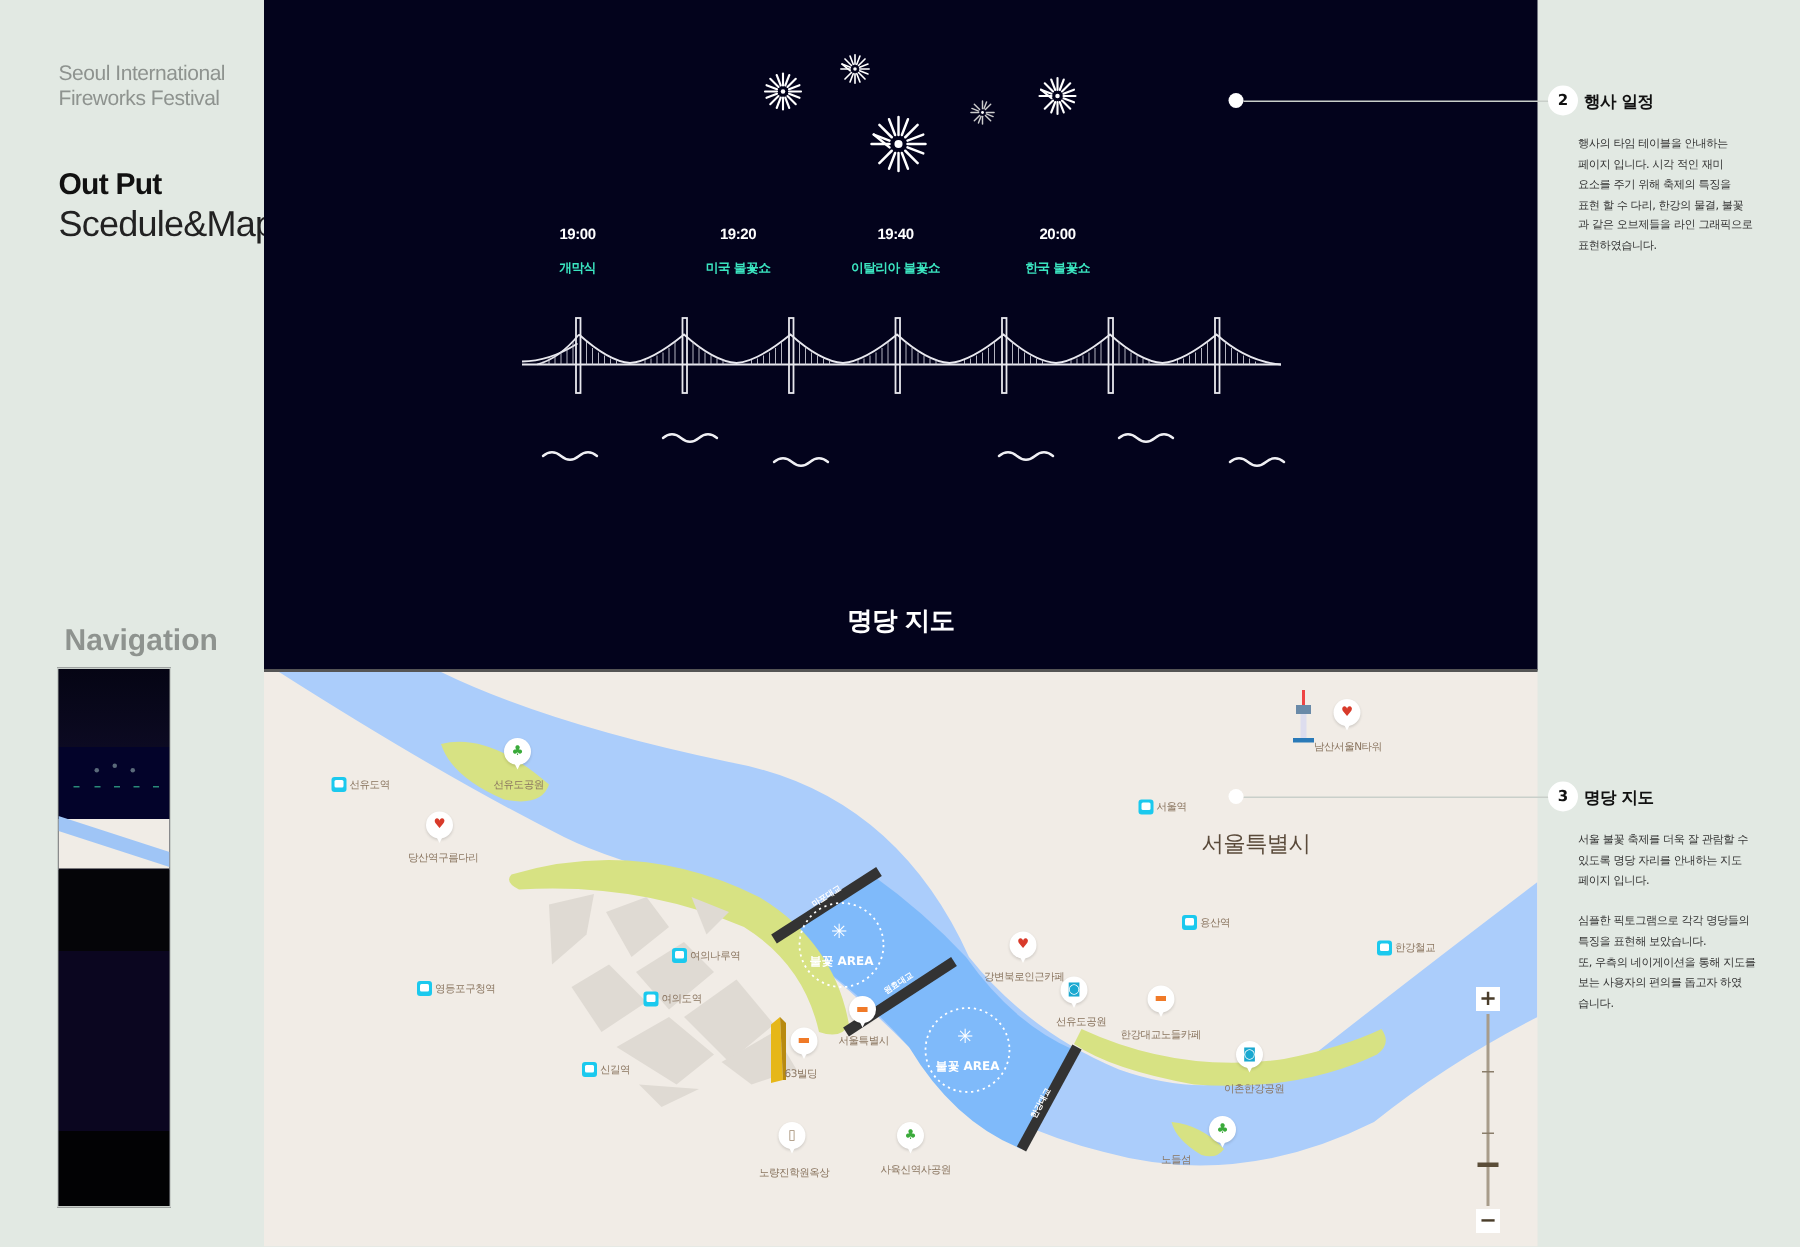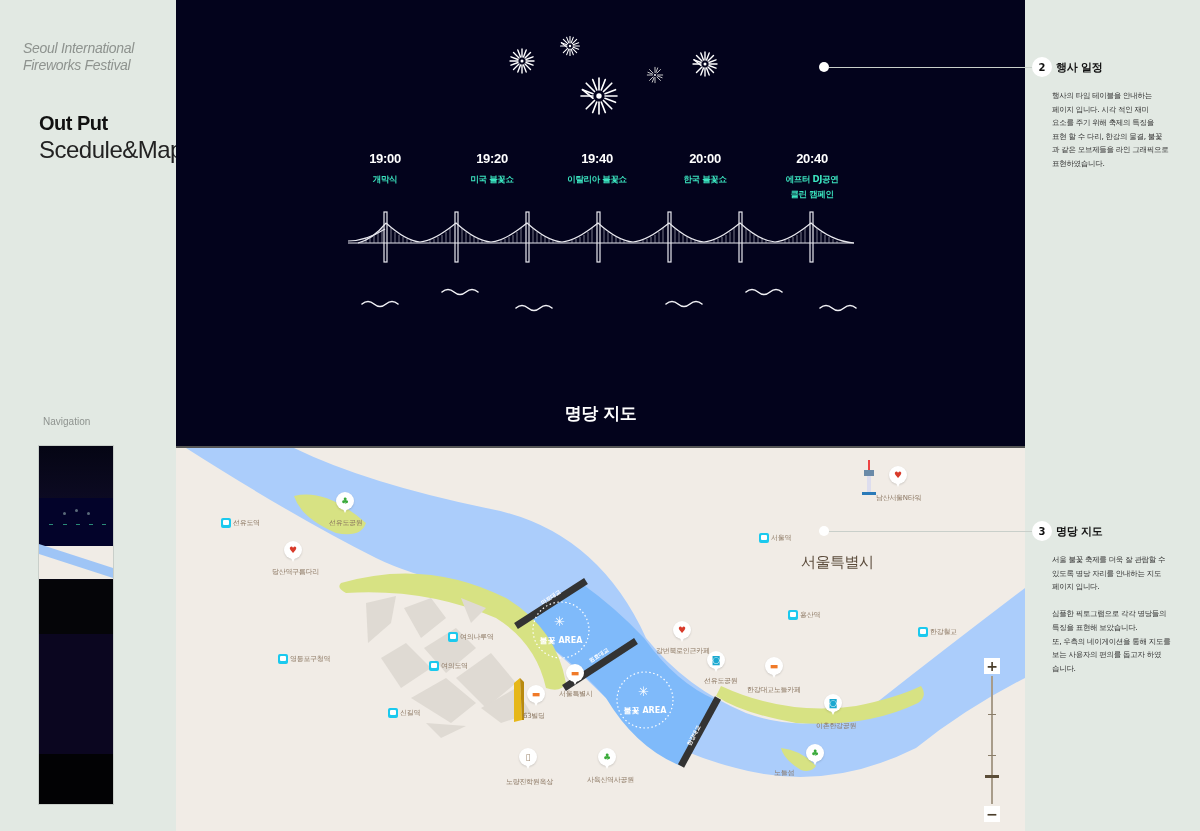--- a/index.html
+++ b/index.html
@@ -1,42 +1,42 @@
 <!DOCTYPE html>
 <html><head>
 <meta charset="utf-8">
 <style>
   * { box-sizing: border-box; margin: 0; padding: 0; }
   html, body { width: 1200px; height: 831px; overflow: hidden; }
   body { background: #e2e9e3; font-family: "DejaVu Sans", sans-serif; position: relative; }
 
   
   .left { position: absolute; left: 0; top: 0; width: 176px; height: 831px; }
-  .festival-title { position: absolute; left: 23px; top: 40px; font-family: "Liberation Sans", sans-serif; font-size: 14px; line-height: 17px; color: #8e938f; letter-spacing: -0.3px; font-style: italic; }
+  .festival-title { position: absolute; left: 39px; top: 40px; font-family: "Liberation Sans", sans-serif; font-size: 14px; line-height: 17px; color: #8e938f; letter-spacing: -0.3px; }
   .output-title { position: absolute; left: 39px; top: 112px; font-family: "Liberation Sans", sans-serif; font-weight: bold; font-size: 20px; color: #111; letter-spacing: -0.5px; }
   .output-sub { position: absolute; left: 39px; top: 136px; font-family: "Liberation Sans", sans-serif; font-size: 24px; color: #222; letter-spacing: -0.5px; }
-  .nav-label { position: absolute; left: 43px; top: 416px; font-family: "Liberation Sans", sans-serif; font-size: 10px; color: #8e938f; }
+  .nav-label { position: absolute; left: 43px; top: 416px; font-family: "Liberation Sans", sans-serif; font-size: 20px; color: #8e938f; font-weight: bold; }
   .nav-thumb { position: absolute; left: 38px; top: 445px; width: 76px; height: 360px; background: #070712; overflow: hidden; border: 1px solid #c9cfca; }
   .nav-thumb .t1 { position: absolute; left: 0; top: 0; width: 100%; height: 52px; background: linear-gradient(#050514, #0c0a22); }
   .nav-thumb .t2 { position: absolute; left: 0; top: 52px; width: 100%; height: 48px; background: #03032a; }
   .nav-thumb .t3 { position: absolute; left: 0; top: 100px; width: 100%; height: 33px; background: #f0ece6; }
   .nav-thumb .t3 .r { position: absolute; left: 0; top: 10px; width: 100%; height: 10px; background: #9fc5f6; transform: skewY(18deg); }
   .nav-thumb .t4 { position: absolute; left: 0; top: 134px; width: 100%; height: 54px; background: #050508; }
   .nav-thumb .t5 { position: absolute; left: 0; top: 188px; width: 100%; height: 120px; background: #0b0620; }
   .nav-thumb .t6 { position: absolute; left: 0; top: 308px; width: 100%; height: 52px; background: #020204; }
   .nav-thumb .dot { position: absolute; width: 3px; height: 3px; background: #5a6a7a; border-radius: 50%; }
   .nav-thumb .teal { position: absolute; width: 4px; height: 1px; background: #2a8a78; }
 
   
   .center { position: absolute; left: 176px; top: 0; width: 849px; height: 447px; background: #03031c; }
   .center-divider { position: absolute; left: 176px; top: 446px; width: 849px; height: 2px; background: #555; }
   .firework { position: absolute; }
   .times { position: absolute; left: 0; top: 151px; width: 849px; height: 60px; }
   .tcol { position: absolute; width: 100px; text-align: center; transform: translateX(-50%); }
-  .tcol .tm { display: block; font-family: "Liberation Sans", sans-serif; font-size: 13px; color: #ffffff; font-weight: bold; letter-spacing: -0.3px; height: 15px; }
+  .tcol .tm { display: block; font-family: "Liberation Sans", sans-serif; font-size: 10px; color: #ffffff; font-weight: bold; letter-spacing: -0.3px; height: 15px; }
   .tcol .ev { display: block; margin-top: 6px; font-size: 8.5px; color: #3be5c0; font-weight: bold; line-height: 15px; letter-spacing: -0.4px; white-space: pre-line; }
   .bridge-svg { position: absolute; left: 172px; top: 205px; }
   .waves-svg { position: absolute; left: 172px; top: 280px; }
   .map-title { position: absolute; left: 0; top: 402px; width: 849px; text-align: center; color: #fff; font-size: 17px; font-weight: bold; letter-spacing: -0.5px; }
 
   
   .map { position: absolute; left: 176px; top: 448px; width: 849px; height: 383px; background: #f1ece6; overflow: hidden; }
   .map svg.base { position: absolute; left: 0; top: 0; }
   .poi { position: absolute; font-size: 7px; color: #8a7560; letter-spacing: -0.3px; white-space: nowrap; }
   .station { position: absolute; display: flex; align-items: center; gap: 2px; font-size: 7px; color: #8a7560; letter-spacing: -0.3px; white-space: nowrap; }
@@ -207,25 +207,20 @@
       <span class="tm">19:20</span>
       <span class="ev">미국 불꽃쇼</span>
     </div>
     <div class="tcol" style="left:421px">
       <span class="tm">19:40</span>
       <span class="ev">이탈리아 불꽃쇼</span>
     </div>
     <div class="tcol" style="left:529px">
       <span class="tm">20:00</span>
       <span class="ev">한국 불꽃쇼</span>
-    </div>
-    <div class="tcol" style="left:636px">
-      <span class="tm">20:40</span>
-      <span class="ev">에프터 DJ공연
-클린 캠페인</span>
     </div>
   </div>
 
   <svg class="bridge-svg" width="510" height="60" viewBox="0 0 510 60">
     <g fill="none" stroke="#e8e8ee" stroke-width="1.2">
       <line x1="0" y1="38" x2="506" y2="38"></line>
       <path d="M0,36 Q18,36 37,24"></path>
       <g id="towers">
         <rect x="36" y="7" width="3" height="50"></rect>
         <rect x="107" y="7" width="3" height="50"></rect>

